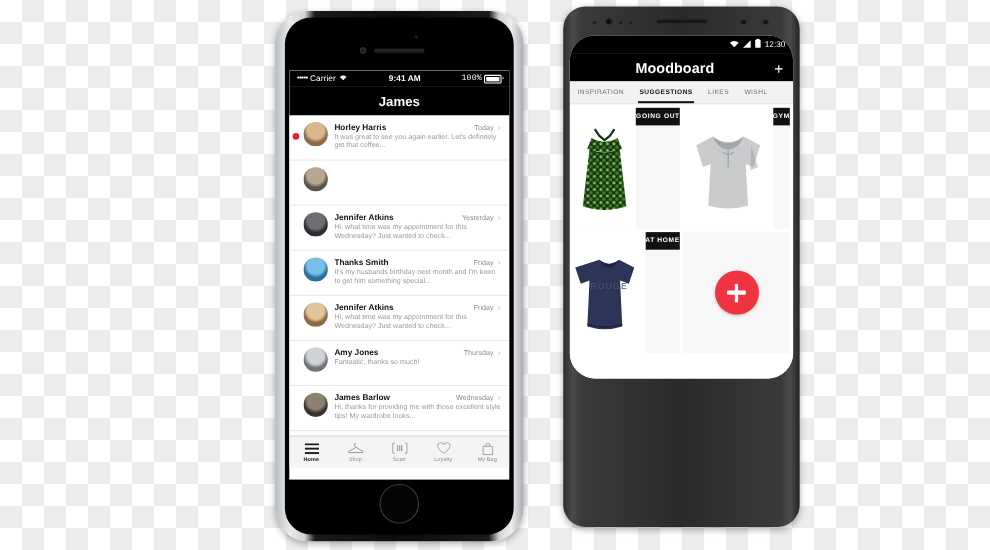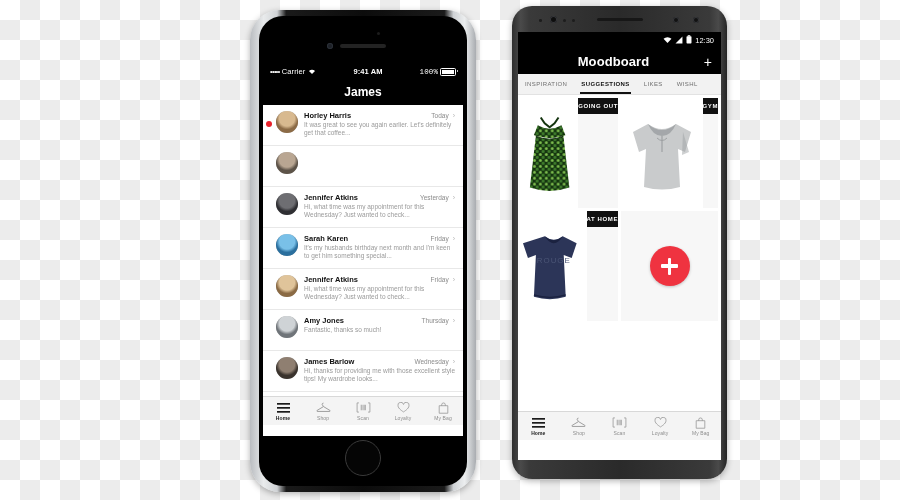--- a/index.html
+++ b/index.html
@@ -105,22 +105,22 @@
   .and-top{position:absolute;left:0;right:0;top:0;height:26px;}
   .and-cam{position:absolute;left:38px;top:10px;width:7px;height:7px;border-radius:50%;
     background:#0e0e0e;box-shadow:inset 0 0 0 1px #37383c;}
   .and-s1{position:absolute;left:27px;top:13px;width:2.5px;height:2.5px;border-radius:50%;background:#1d1d1d;}
   .and-s2{position:absolute;left:51px;top:13px;width:3px;height:3px;border-radius:50%;background:#1d1d1d;}
   .and-s3{position:absolute;left:60px;top:13px;width:3px;height:3px;border-radius:50%;background:#1d1d1d;}
   .and-grill{position:absolute;left:50%;transform:translateX(-50%);top:12px;width:46px;height:3px;border-radius:2px;background:#171717;}
   .and-r1{position:absolute;right:48px;top:11px;width:6px;height:6px;border-radius:50%;background:#121212;box-shadow:inset 0 0 0 1px #35363a;}
   .and-r2{position:absolute;right:28px;top:11px;width:6px;height:6px;border-radius:50%;background:#121212;box-shadow:inset 0 0 0 1px #35363a;}
   .and-screen{
-    position:absolute;left:6px;top:26px;right:6px;height:428px;
-    background:#fff;overflow:hidden;
+    position:absolute;left:6px;top:26px;right:6px;height:312px;
+    background:#fff;overflow:hidden;border-radius:23px;
   }
   .and-status{
     height:17px;background:#000;color:#fff;display:flex;align-items:center;
     justify-content:flex-end;gap:3px;padding-right:7px;font-size:7.5px;
   }
   .and-nav{
     height:25px;background:#000;color:#fff;display:flex;align-items:center;
     padding:0 9px;
   }
   .and-title{flex:1;text-align:center;font-size:13px;font-weight:700;letter-spacing:0.1px;}
@@ -228,21 +228,21 @@
                 </span>
                 <span class="chat-prev">Hi, what time was my appointment for this Wednesday? Just wanted to check...</span>
               </span>
             </div>
             <div class="chat-row">
               <span class="avatar">
                 <span style="background:radial-gradient(circle at 50% 34%, #79c0e8 0 42%, #2a6f9e 60% 100%);"></span>
               </span>
               <span class="chat-body">
                 <span class="chat-top">
-                  <span class="chat-name">Sarah Karen</span>
+                  <span class="chat-name">Thanks Smith</span>
                   <span class="chat-time">Friday</span>
                   <span class="chev">›</span>
                 </span>
                 <span class="chat-prev">It's my husbands birthday next month and I'm keen to get him something special...</span>
               </span>
             </div>
             <div class="chat-row">
               <span class="avatar">
                 <span style="background:radial-gradient(circle at 50% 34%, #e0c49a 0 42%, #8a6a44 60% 100%);"></span>
               </span>

